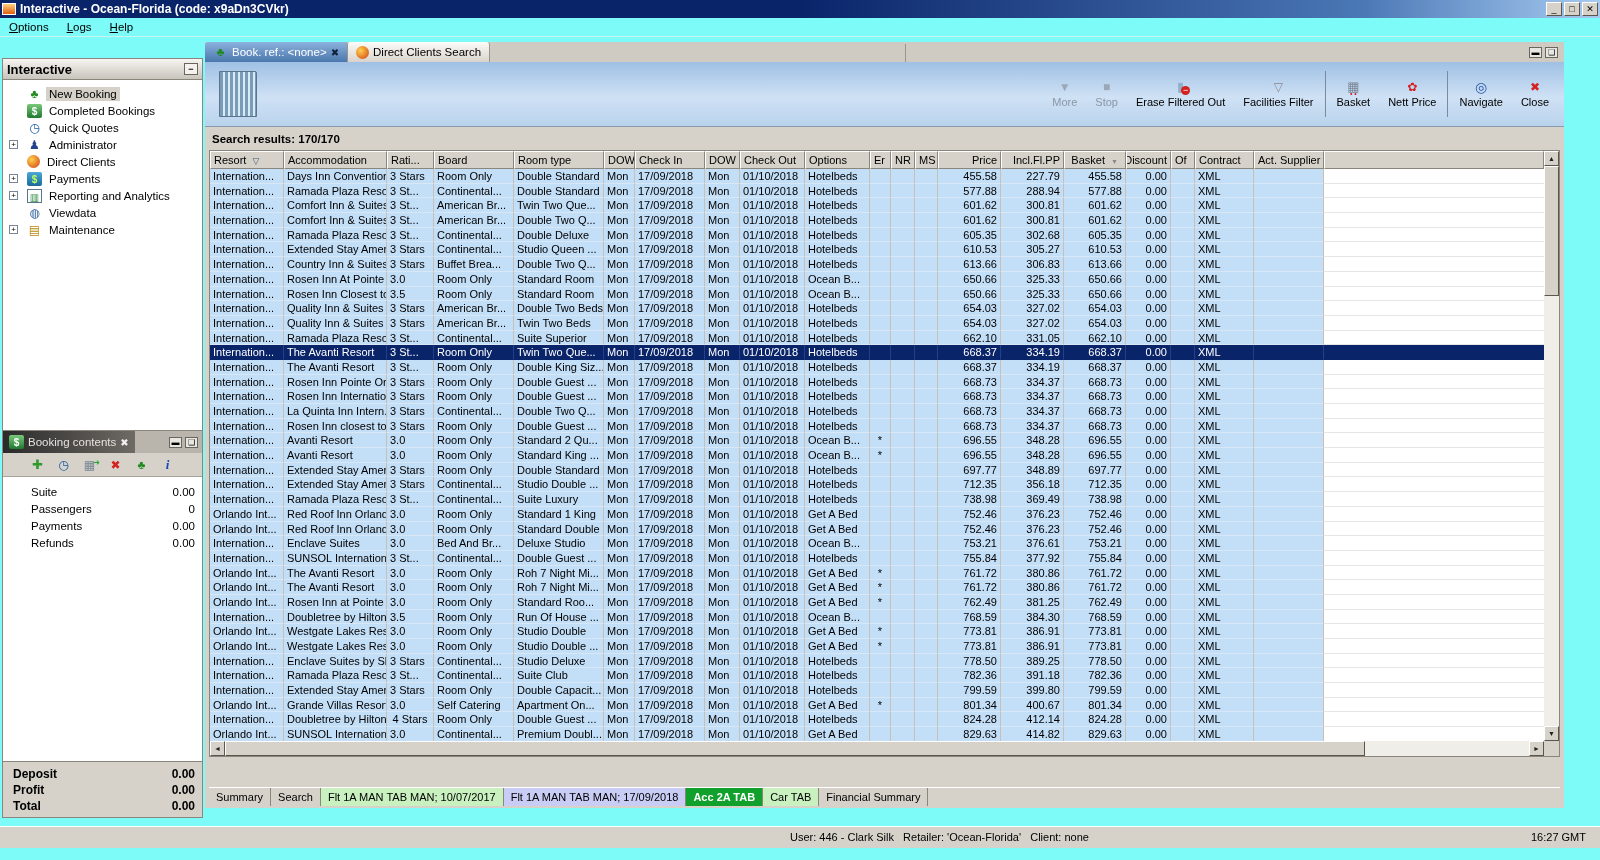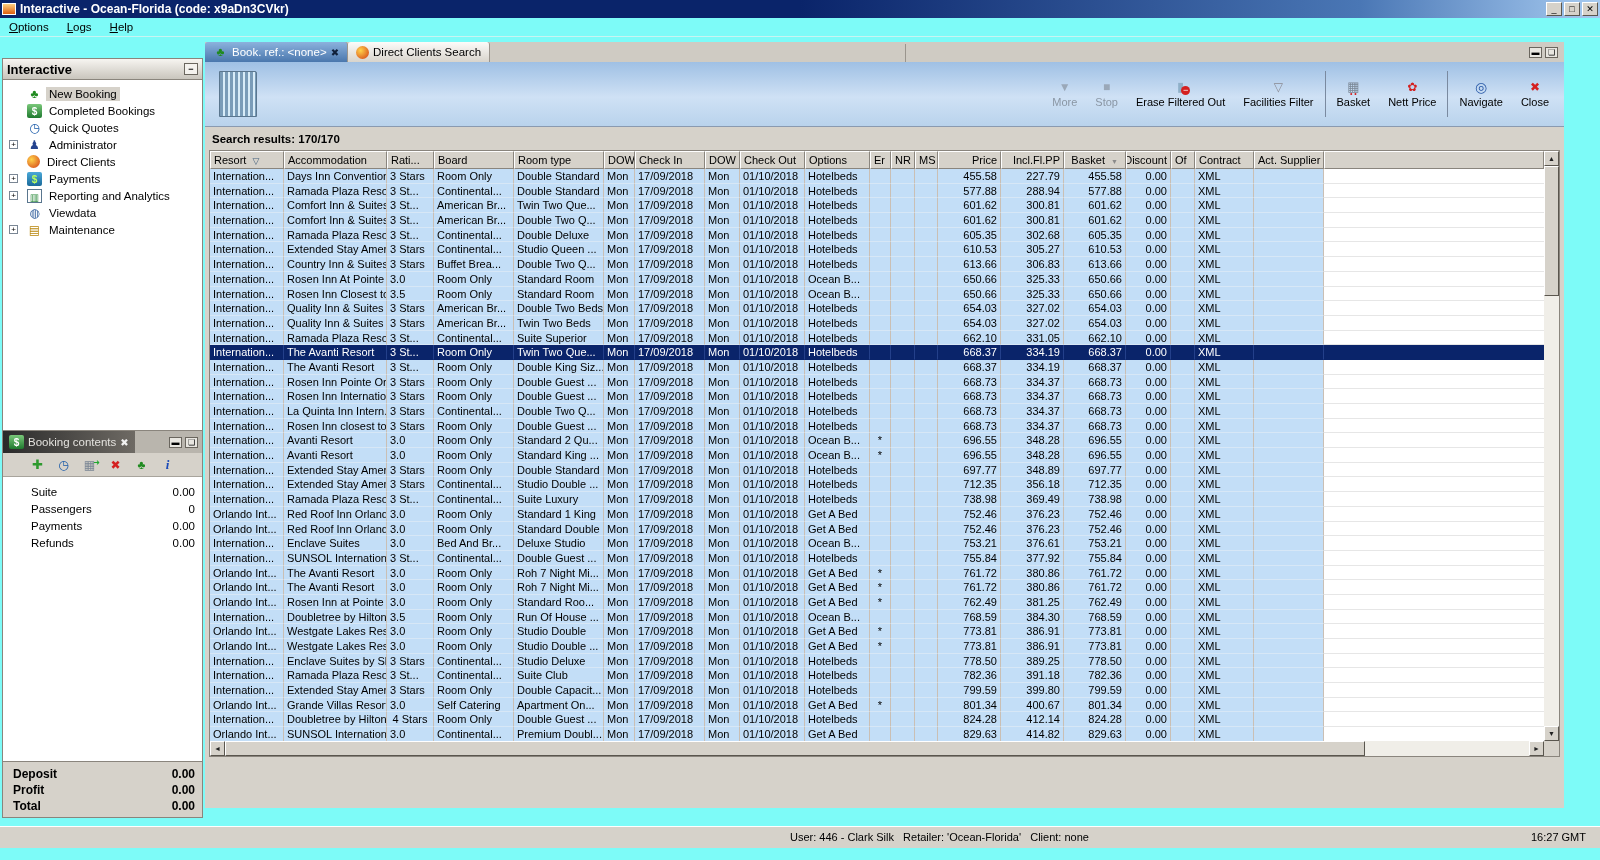--- a/index.html
+++ b/index.html
@@ -1321,18 +1321,27 @@
     </div>
     <div class="hscroll">
       <span class="sbtn" style="left:0;top:0">◄</span>
       <span class="hthumb"></span>
       <span class="sbtn" style="right:0;top:0">►</span>
     </div>
     <div class="corner"></div>
   </div>
 
 
+  <div class="btabs">
+      <span class="btab bt-gray">Summary</span>
+      <span class="btab bt-gray">Search</span>
+      <span class="btab bt-greenl">Flt 1A MAN TAB MAN; 10/07/2017</span>
+      <span class="btab bt-bluel">Flt 1A MAN TAB MAN; 17/09/2018</span>
+      <span class="btab bt-greend">Acc 2A TAB</span>
+      <span class="btab bt-greenl">Car TAB</span>
+      <span class="btab bt-gray">Financial Summary</span>
+    </div>
 </div>
 
 <div class="statusbar">
   <span class="status-user"><span>User: 446 - Clark Silk</span>&nbsp;&nbsp;&nbsp;<span>Retailer: 'Ocean-Florida'</span>&nbsp;&nbsp;&nbsp;<span>Client: none</span></span>
   <span class="status-time">16:27 GMT</span>
 </div>
 
 </body></html>

